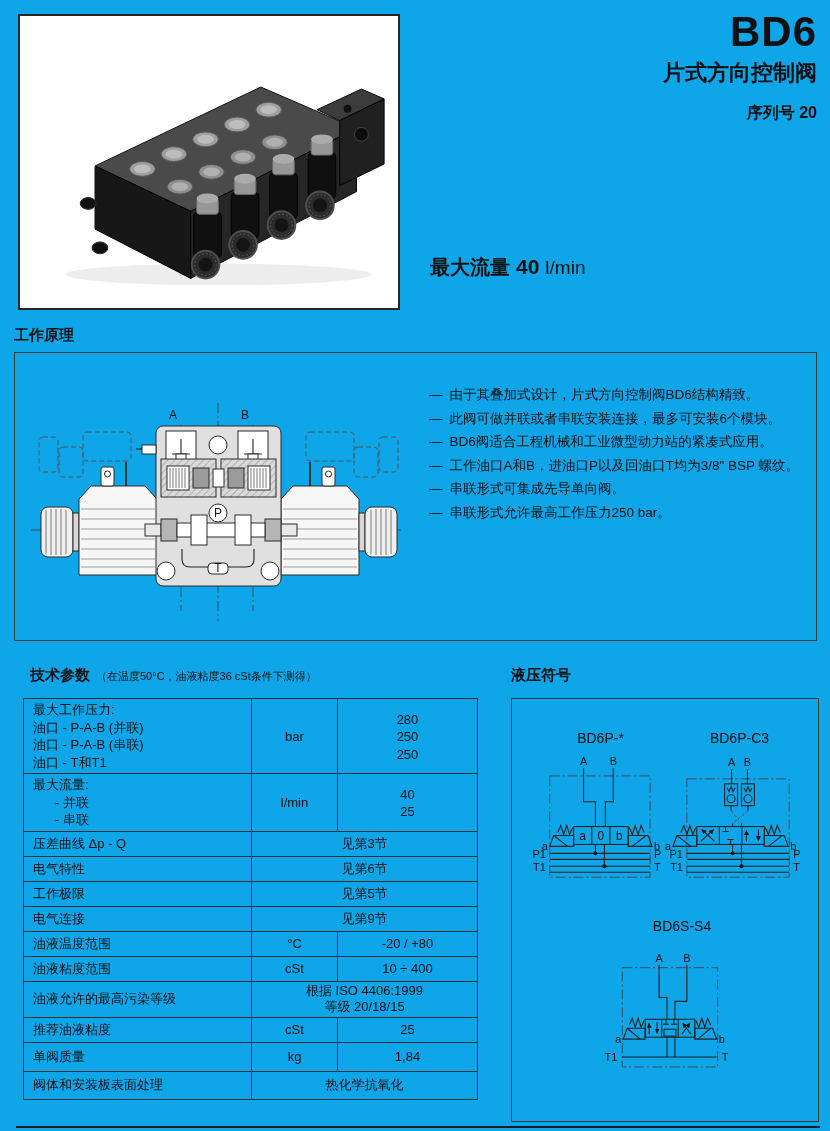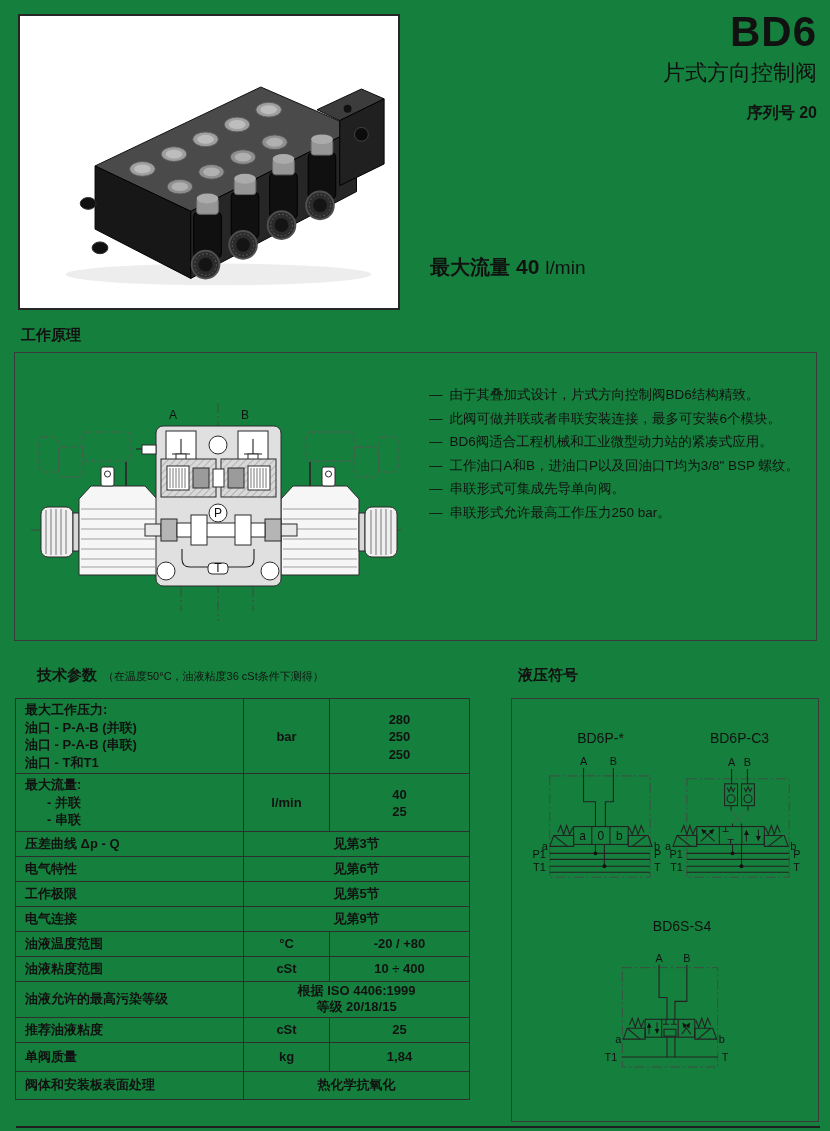--- a/index.html
+++ b/index.html
@@ -1,47 +1,47 @@
 <!DOCTYPE html>
 <html><head>
 <meta charset="utf-8">
 <style>
   * { margin:0; padding:0; box-sizing:border-box; }
   body { background:#fff; font-family:"Liberation Sans","DejaVu Sans",sans-serif; color:#111; }
-  .page { position:relative; width:830px; height:1131px; background:#15803d; overflow:hidden; }
+  .page { position:relative; width:830px; height:1131px; background:#0ea5e9; overflow:hidden; }
 
   
   .photo-frame { position:absolute; left:18px; top:14px; width:382px; height:296px; border:2px solid #262626; background:#fff; }
   .photo-frame svg { display:block; width:100%; height:100%; }
 
   
   .title-block { position:absolute; top:10px; right:13px; text-align:right; }
   .model { font-size:42px; font-weight:bold; line-height:44px; letter-spacing:1px; }
-  .subtitle { font-size:22px; font-weight:normal; line-height:26px; margin-top:6px; }
+  .subtitle { font-size:22px; font-weight:bold; line-height:26px; margin-top:6px; }
   .series { font-size:16px; font-weight:bold; line-height:19px; margin-top:17px; }
 
   
   .key-specs { position:absolute; left:430px; top:252px; }
   .spec-line { font-size:20px; font-weight:bold; line-height:29px; white-space:nowrap; }
   .spec-line .num { margin:0 6px; font-size:21px; }
   .spec-line .unit { font-weight:normal; font-size:19px; }
 
   
-  .sec-label { position:absolute; font-size:15px; font-weight:bold;margin-left:7px; }
+  .sec-label { position:absolute; font-size:15px; font-weight:bold; }
   .sec-note { font-size:11px; font-weight:normal; margin-left:6px; }
 
   
   .wp-box { position:absolute; left:14px; top:352px; width:803px; height:289px; border:1.5px solid #3a3a3a; }
   .wp-box svg { position:absolute; left:10px; top:16px; }
   .features { position:absolute; left:414px; top:34px; width:384px; list-style:none; font-size:13.5px; }
   .features li { display:flex; line-height:15px; margin-bottom:8.5px; }
   .features .dash { margin-right:7px; flex:0 0 auto; }
 
   
-  .tp-table { position:absolute; left:15px; top:698px;font-weight:bold; }
+  .tp-table { position:absolute; left:23px; top:698px; }
   table { border-collapse:collapse; width:454px; table-layout:fixed; font-size:13px; }
   td { border:1px solid #2e2e2e; }
   td.lbl { padding:2px 4px 2px 9px; vertical-align:middle; }
   td.top { vertical-align:top; padding-top:2px; }
   td.c { text-align:center; vertical-align:middle; }
   .ln { line-height:17.5px; white-space:nowrap; }
   .ln.ind { padding-left:22px; }
   .vpad { padding-top:19px; }
   .h75{height:75px} .h57{height:57px} .h25{height:25px} .h36{height:36px} .h29{height:29px} .h28{height:28px}
   .two-ln { line-height:16px; }

